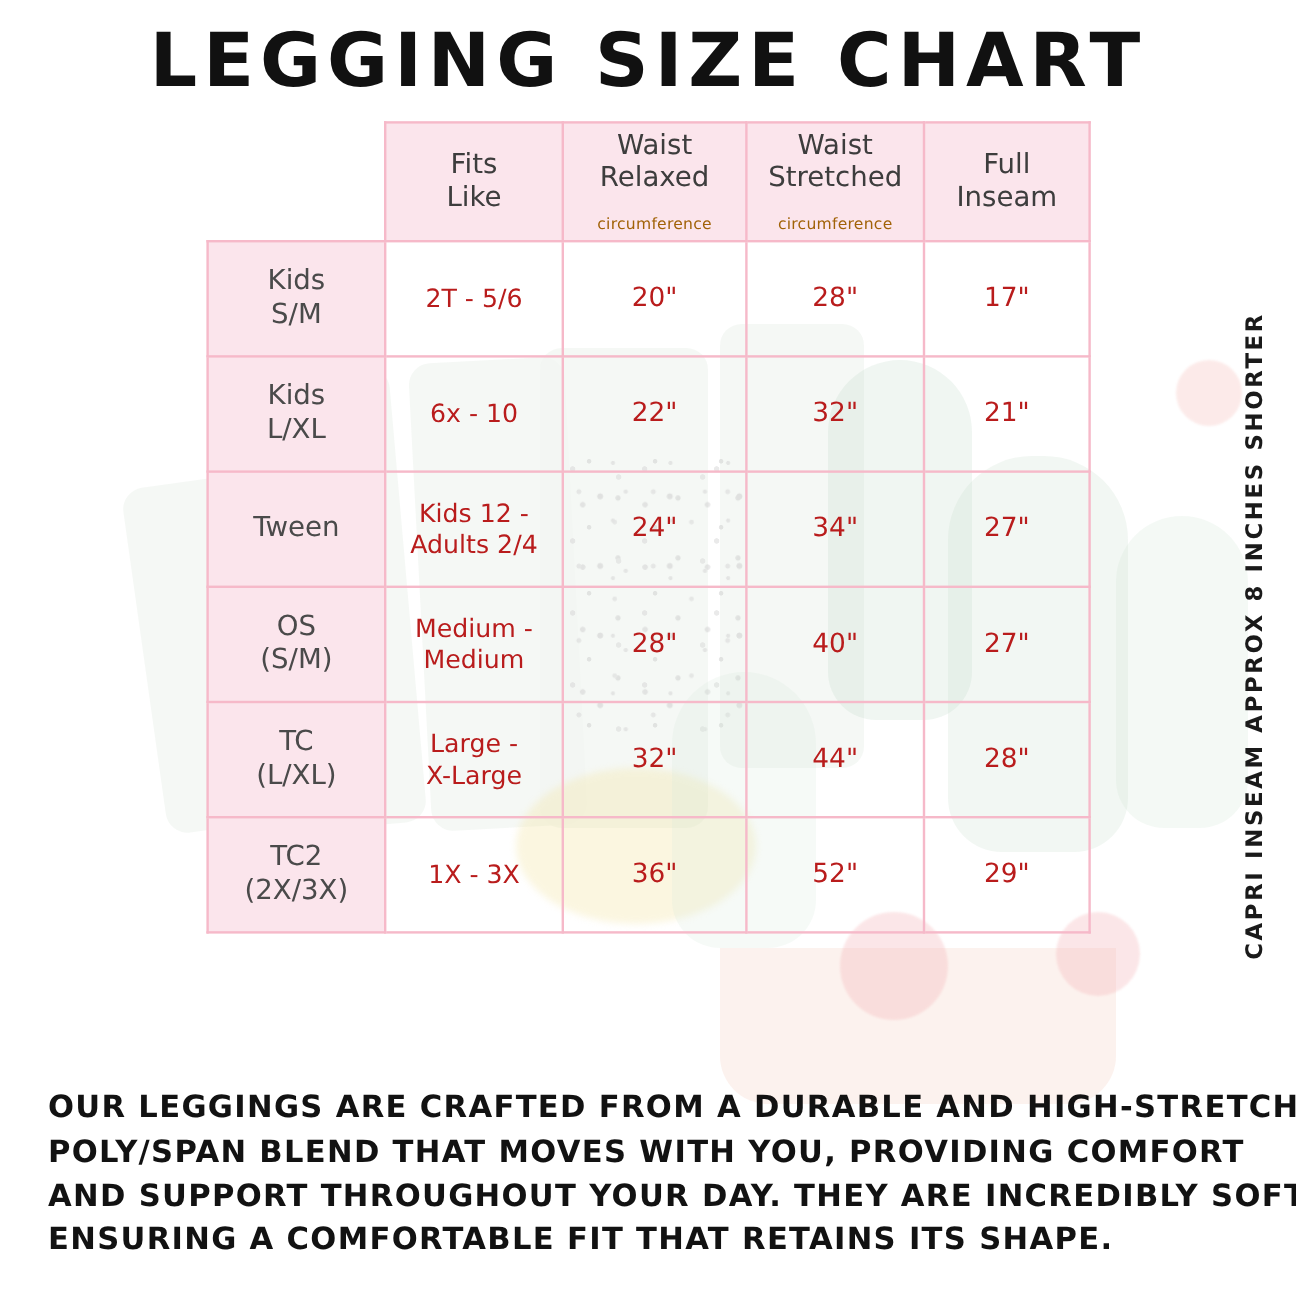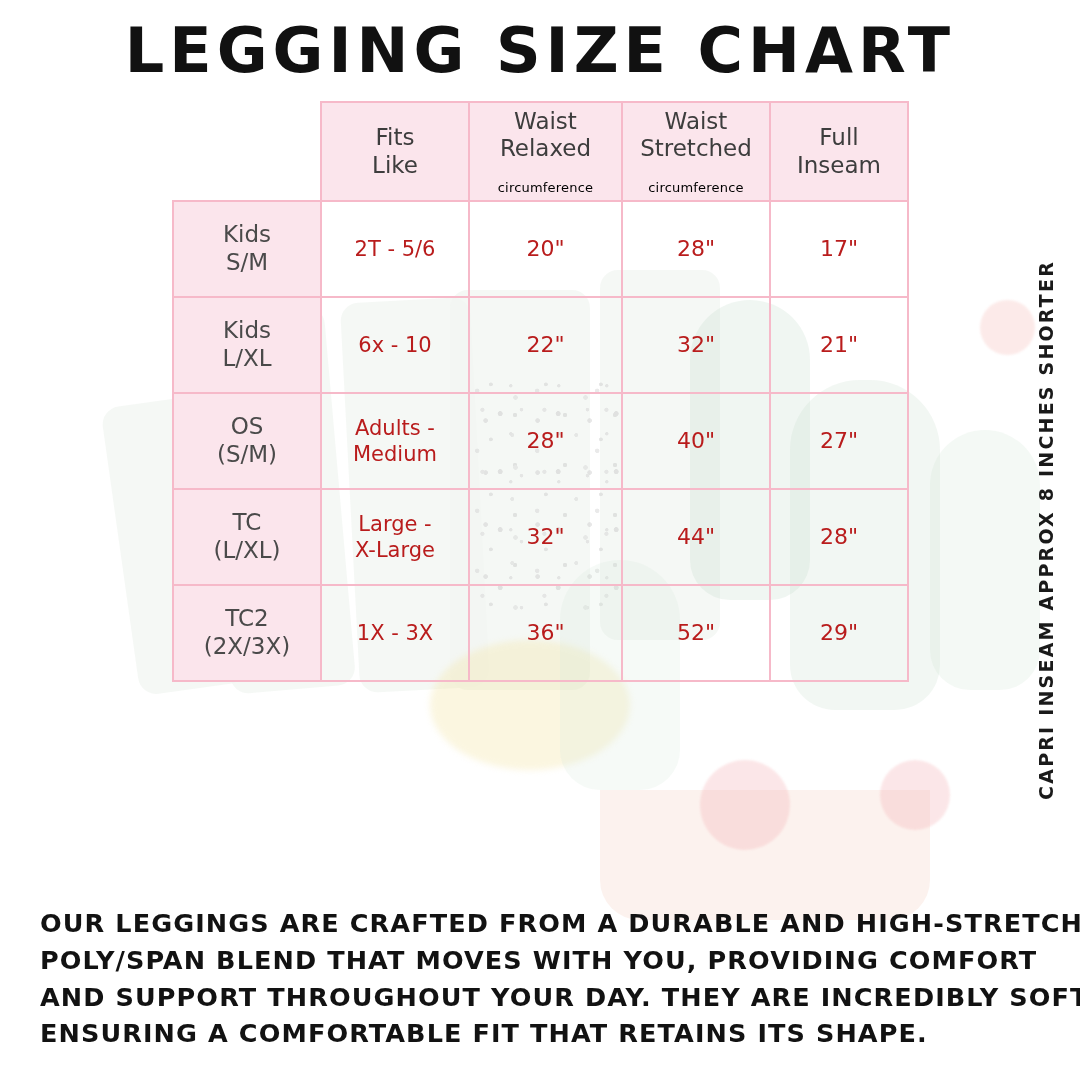--- a/index.html
+++ b/index.html
@@ -142,21 +142,21 @@
     height: 97px;
     font-size: 23px;
     font-weight: 400;
     line-height: 1.18;
     color: #4a4a4a;
   }
   thead th .sub {
     display: block;
     font-size: 13px;
     letter-spacing: .2px;
-    color: #000000;
+    color: #a16207;
     margin-top: 18px;
   }
 
   tbody tr { height: 96px; }
   td.size-cell {
     background: #fbe5ec;
     font-size: 23px;
     line-height: 1.2;
     color: #4a4a4a;
   }
@@ -280,25 +280,37 @@
         </td>
         <td class="val fits">
           <span>6x - 10</span>
         </td>
         <td class="val">22"</td>
         <td class="val">32"</td>
         <td class="val">21"</td>
       </tr>
       <tr>
         <td class="size-cell">
+          <span>Tween</span>
+        </td>
+        <td class="val fits">
+          <span>Kids 12 -</span><br>
+          <span>Adults 2/4</span>
+        </td>
+        <td class="val">24"</td>
+        <td class="val">34"</td>
+        <td class="val">27"</td>
+      </tr>
+      <tr>
+        <td class="size-cell">
           <span>OS</span><br>
           <span>(S/M)</span>
         </td>
         <td class="val fits">
-          <span>Adults -</span><br>
+          <span>Medium -</span><br>
           <span>Medium</span>
         </td>
         <td class="val">28"</td>
         <td class="val">40"</td>
         <td class="val">27"</td>
       </tr>
       <tr>
         <td class="size-cell">
           <span>TC</span><br>
           <span>(L/XL)</span>

